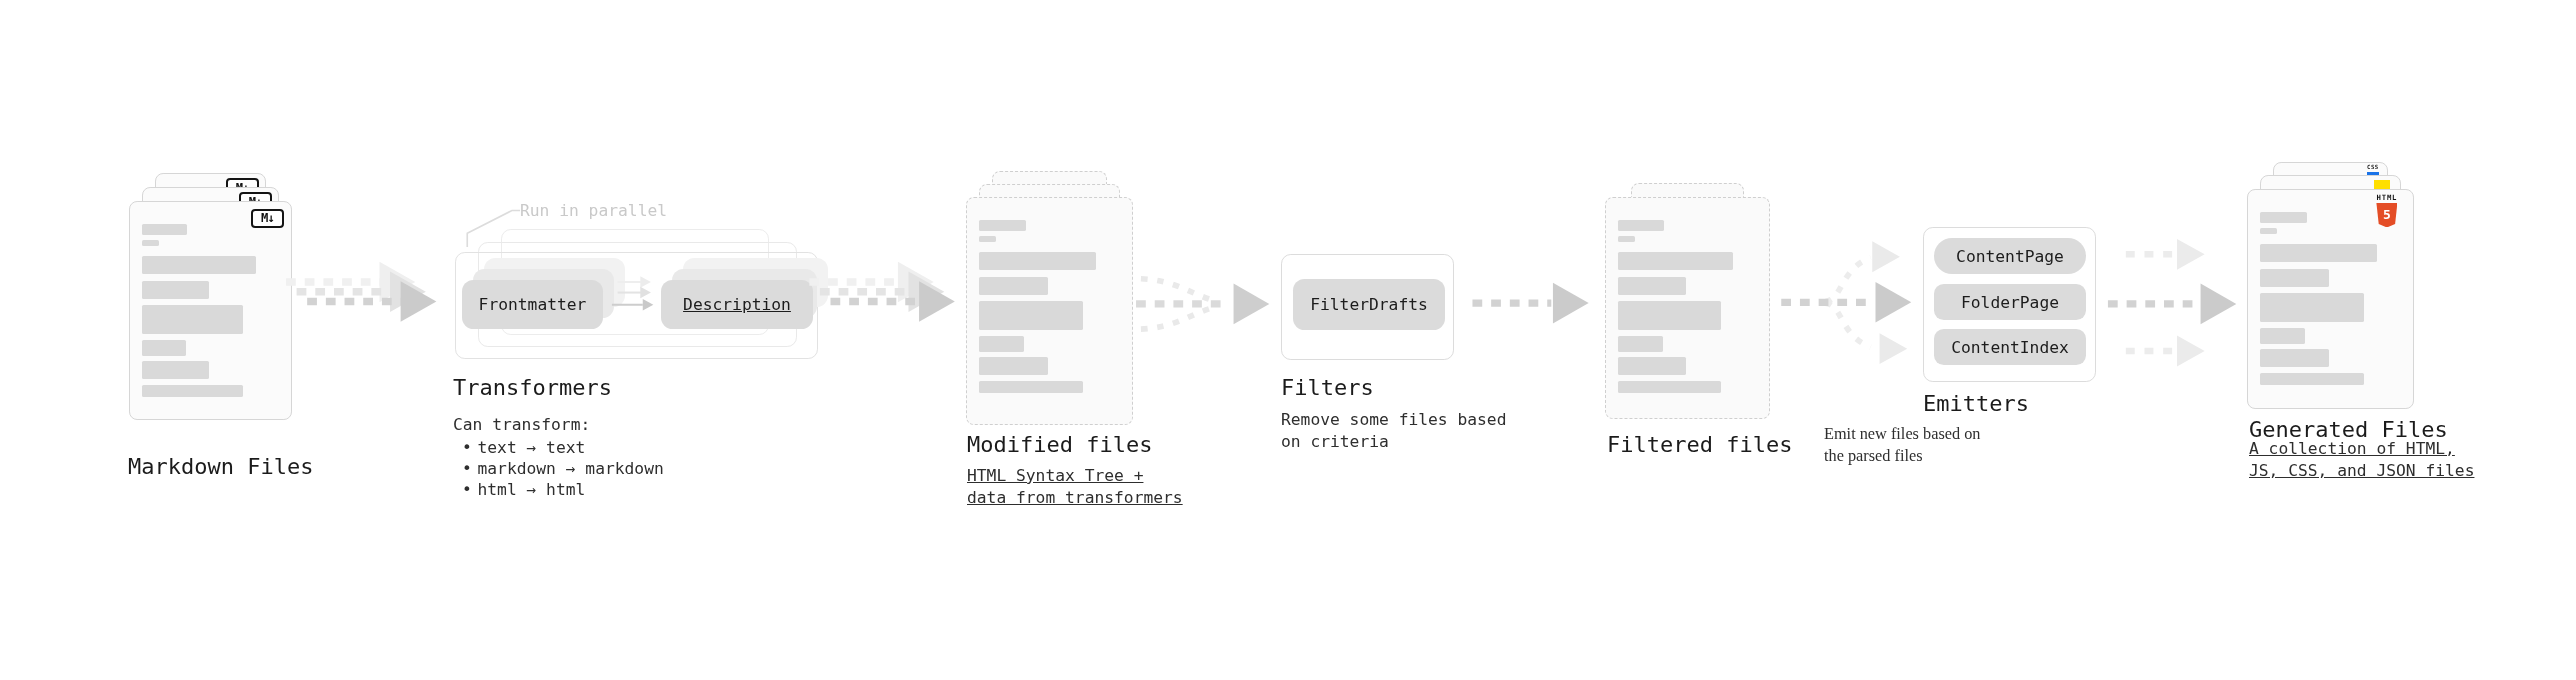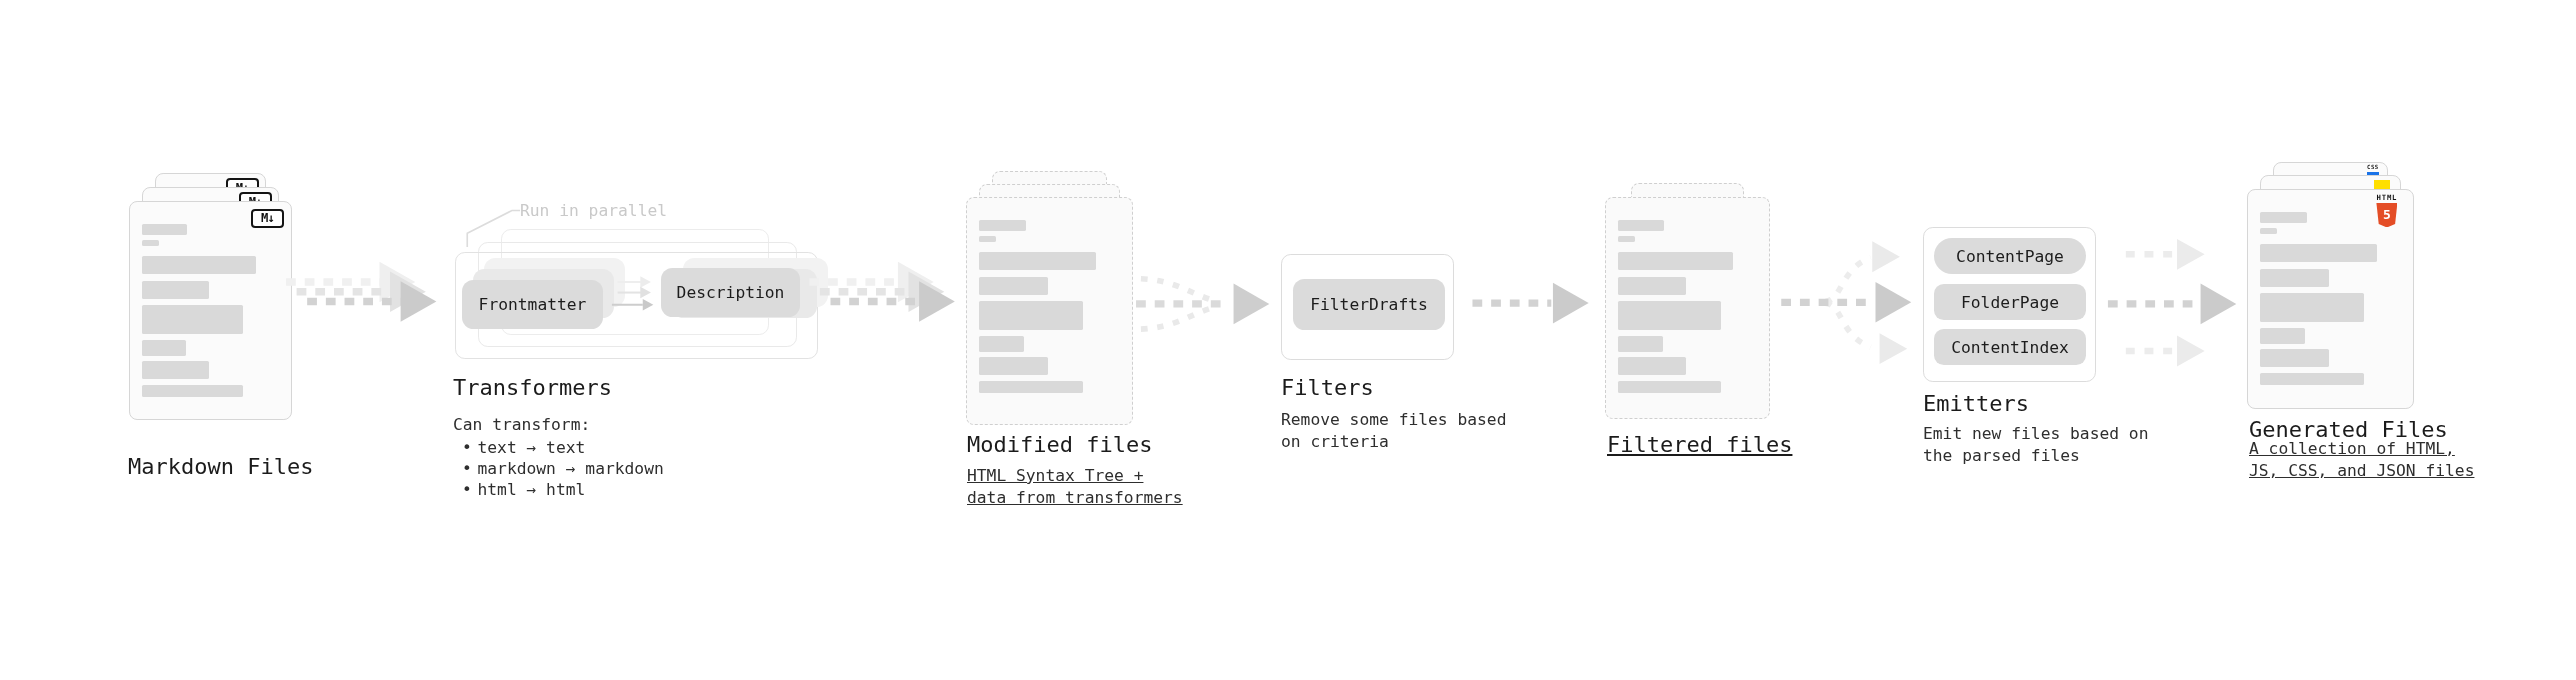--- a/index.html
+++ b/index.html
@@ -75,21 +75,21 @@
     <div class="outline-box" style="left:501px;top:229px;width:268px;height:106px;border-color:#ececec;"></div>
     <div class="outline-box" style="left:478px;top:242px;width:319px;height:105px;border-color:#e9e9e9;"></div>
     <div class="outline-box" style="left:455px;top:252px;width:363px;height:107px;border-color:#e2e2e2;"></div>
 
     <div class="ghost" style="left:484px;top:258px;width:141px;height:49px;background:#f2f2f2;"></div>
     <div class="ghost" style="left:473px;top:269px;width:141px;height:49px;background:#e9e9e9;"></div>
     <div class="pill" style="left:462px;top:280px;width:141px;height:49px;">Frontmatter</div>
 
     <div class="ghost" style="left:683px;top:258px;width:145px;height:49px;background:#f2f2f2;"></div>
     <div class="ghost" style="left:672px;top:269px;width:145px;height:49px;background:#e9e9e9;"></div>
-    <div class="pill" style="left:661px;top:268px;width:139px;height:49px;">Description</div>
+    <div class="pill" style="left:661px;top:280px;width:152px;height:49px;text-decoration:underline;">Description</div>
 
     <div class="annotation" style="left:520px;top:201px;">Run in parallel</div>
 
     <div class="stage-title" style="left:453px;top:375px;">Transformers</div>
     <div class="stage-sub" style="left:453px;top:414px;">Can transform:</div>
     <div class="bullet-row" style="left:462px;top:437px;">
       <span>•</span>
       <span>text → text</span>
     </div>
     <div class="bullet-row" style="left:462px;top:458px;">
@@ -137,30 +137,30 @@
           <div class="bar" style="width: 33%; height: 11.4px; margin-top: 0px;"></div>
           <div class="bar" style="width: 12%; height: 5.7px; margin-top: 4.9px;"></div>
           <div class="bar" style="width: 83%; height: 18.7px; margin-top: 9.8px;"></div>
           <div class="bar" style="width: 49%; height: 18px; margin-top: 6.5px;"></div>
           <div class="bar" style="width: 74%; height: 28.4px; margin-top: 6.5px;"></div>
           <div class="bar" style="width: 32%; height: 15.4px; margin-top: 6.5px;"></div>
           <div class="bar" style="width: 49%; height: 18px; margin-top: 5.7px;"></div>
           <div class="bar" style="width: 74%; height: 12.2px; margin-top: 5.7px;"></div>
         </div>
     </div>
-    <div class="stage-title" style="left:1607px;top:432px;text-decoration:underline;">Filtered files</div>
+    <div class="stage-title" style="left:1607px;top:432px;">Filtered files</div>
   </div>
 
   <div>
     <div class="panel-box" style="left:1923px;top:227px;width:173px;height:155px;"></div>
     <div class="pill" style="left:1934px;top:238px;width:152px;height:36px;border-radius:18px;">ContentPage</div>
     <div class="pill" style="left:1934px;top:284px;width:152px;height:36px;border-radius:9.8px;">FolderPage</div>
     <div class="pill" style="left:1934px;top:329px;width:152px;height:36px;border-radius:9.8px;">ContentIndex</div>
     <div class="stage-title" style="left:1923px;top:391px;">Emitters</div>
-    <div class="stage-sub" style="left:1923px;top:423px;">Emit new files based on
+    <div class="stage-sub" style="left:1824px;top:423px;font-family:Liberation Serif, serif;">Emit new files based on
 the parsed files</div>
   </div>
 
   <div>
     <div class="file-card" style="left:2273px;top:162px;width:115px;height:57px;">
       <div class="css-badge">
         <div class="css-word">CSS</div>
         <div class="css-bar"></div>
       </div>
     </div>

